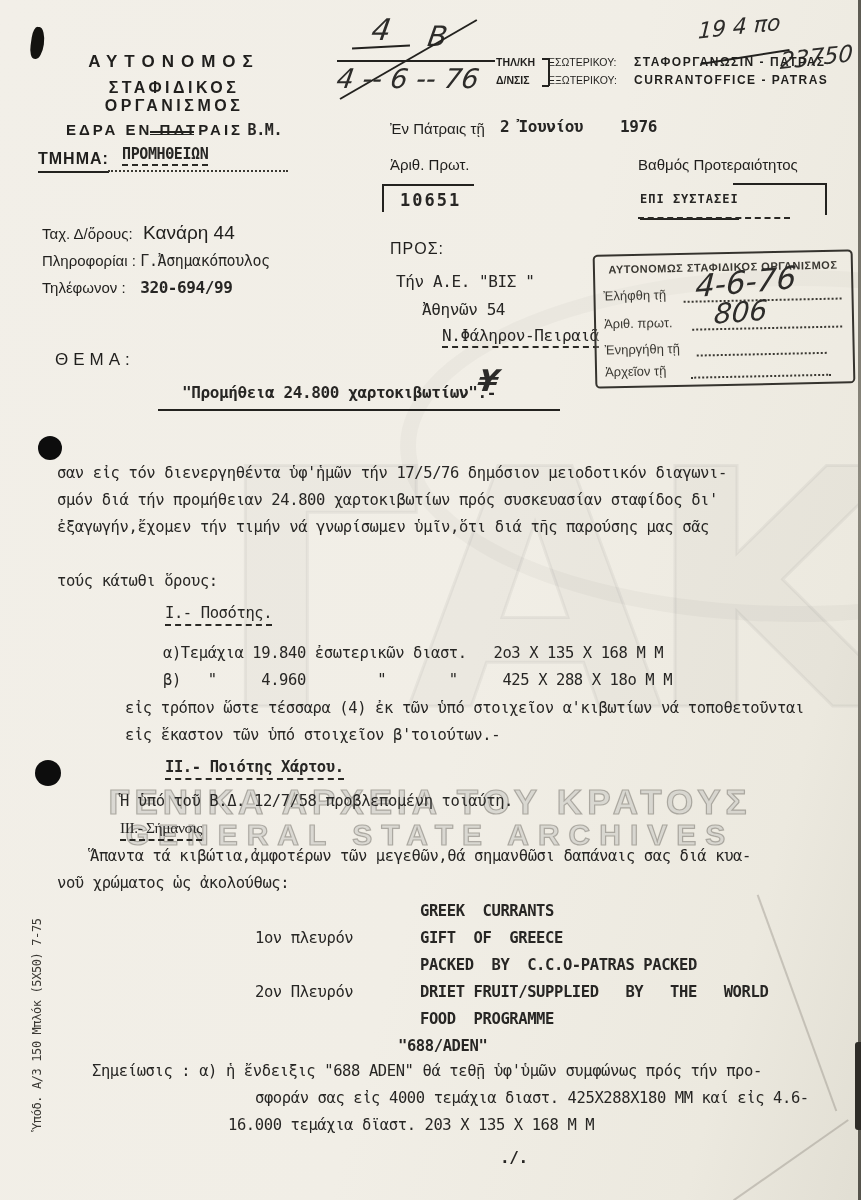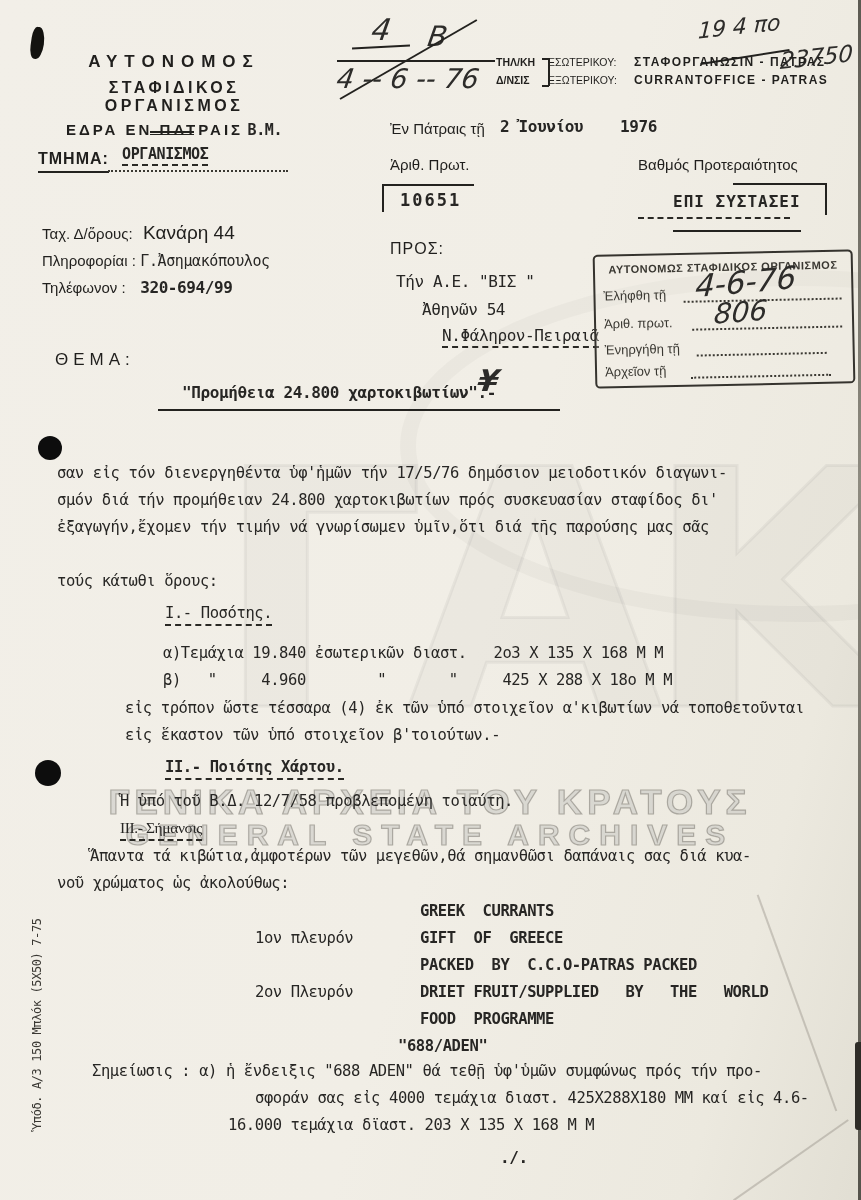--- a/index.html
+++ b/index.html
@@ -43,21 +43,21 @@
     <div class="p b" style="font-size:16px;letter-spacing:3.5px;margin-top:7px;">ΣΤΑΦΙΔΙΚΟΣ ΟΡΓΑΝΙΣΜΟΣ</div>
     <div style="margin-top:6px;">
       <span class="p b" style="font-size:15px;letter-spacing:3px;">ΕΔΡΑ ΕΝ ΠΑΤΡΑΙΣ</span>
       <span class="t b" style="font-size:15px;">Β.Μ.</span>
     </div>
   </div>
   <div class="abs line" style="left:150px;top:131px;width:44px;height:2px;"></div>
   <div class="abs line" style="left:150px;top:134px;width:44px;height:1px;"></div>
 
   <div class="abs p b" style="left:38px;top:150px;font-size:16px;letter-spacing:1px;border-bottom:2.5px solid #23221f;padding-bottom:3px;">ΤΜΗΜΑ:</div>
-  <div class="abs t b" style="left:122px;top:145px;font-size:15px;border-bottom:2px dashed #2a2925;padding-bottom:1px;">ΟΡΓΑΝΙΣΜΟΣ</div>
+  <div class="abs t b" style="left:122px;top:145px;font-size:15px;border-bottom:2px dashed #2a2925;padding-bottom:1px;">ΠΡΟΜΗΘΕΙΩΝ</div>
   <div class="abs dotline" style="left:108px;top:152px;width:180px;height:18px;"></div>
 
   <div class="abs hw" style="left:372px;top:12px;font-size:30px;">4</div>
   <div class="abs line" style="left:352px;top:46px;width:58px;height:2px;transform:rotate(-3deg);"></div>
   <div class="abs hw" style="left:428px;top:20px;font-size:28px;">Β</div>
   <div class="abs line" style="left:340px;top:98px;width:158px;height:2px;transform:rotate(-30deg);transform-origin:left center;"></div>
   <div class="abs line" style="left:337px;top:60px;width:158px;height:1.5px;"></div>
   <div class="abs hw" style="left:337px;top:63px;font-size:27px;">4 -- 6 -- 76</div>
 
   <div class="abs hw" style="left:698px;top:14px;font-size:22px;transform:rotate(-6deg) skewX(-9deg);">19 4 πο</div>
@@ -84,21 +84,21 @@
   <div class="abs t b" style="left:500px;top:117px;font-size:16px;">2 Ἰουνίου</div>
   <div class="abs t b" style="left:620px;top:117px;font-size:16px;">1976</div>
 
   <div class="abs p" style="left:390px;top:156px;font-size:15px;">Ἀριθ. Πρωτ.</div>
   <div class="abs p" style="left:638px;top:156px;font-size:15px;">Βαθμός Προτεραιότητος</div>
   <div class="abs line" style="left:382px;top:184px;width:92px;height:1.5px;"></div>
   <div class="abs line" style="left:382px;top:184px;width:1.5px;height:28px;"></div>
   <div class="abs t b" style="left:400px;top:190px;font-size:17px;letter-spacing:2px;">10651</div>
   <div class="abs line" style="left:733px;top:183px;width:93px;height:1.5px;"></div>
   <div class="abs line" style="left:825px;top:183px;width:1.5px;height:32px;"></div>
-  <div class="abs t b" style="left:640px;top:192px;font-size:16px;letter-spacing:1px;border-bottom:2px solid #23221f;padding-bottom:19px;margin-left:33px;">ΕΠΙ ΣΥΣΤΑΣΕΙ</div>
+  <div class="abs t b" style="left:640px;top:192px;font-size:12px;letter-spacing:1px;border-bottom:2px solid #23221f;padding-bottom:12px;">ΕΠΙ ΣΥΣΤΑΣΕΙ</div>
   <div class="abs dashline" style="left:638px;top:214px;width:152px;height:3px;"></div>
 
   <div class="abs" style="left:42px;top:222px;">
     <div style="margin-bottom:8px;">
       <span class="p" style="font-size:15px;">Ταχ.  Δ/ὅρους:</span>
       <span class="p" style="font-size:19px;margin-left:6px;">Κανάρη 44</span>
     </div>
     <div style="margin-bottom:8px;">
       <span class="p" style="font-size:15px;">Πληροφορίαι :</span>
       <span class="t" style="font-size:15px;">Γ.Ἀσημακόπουλος</span>

